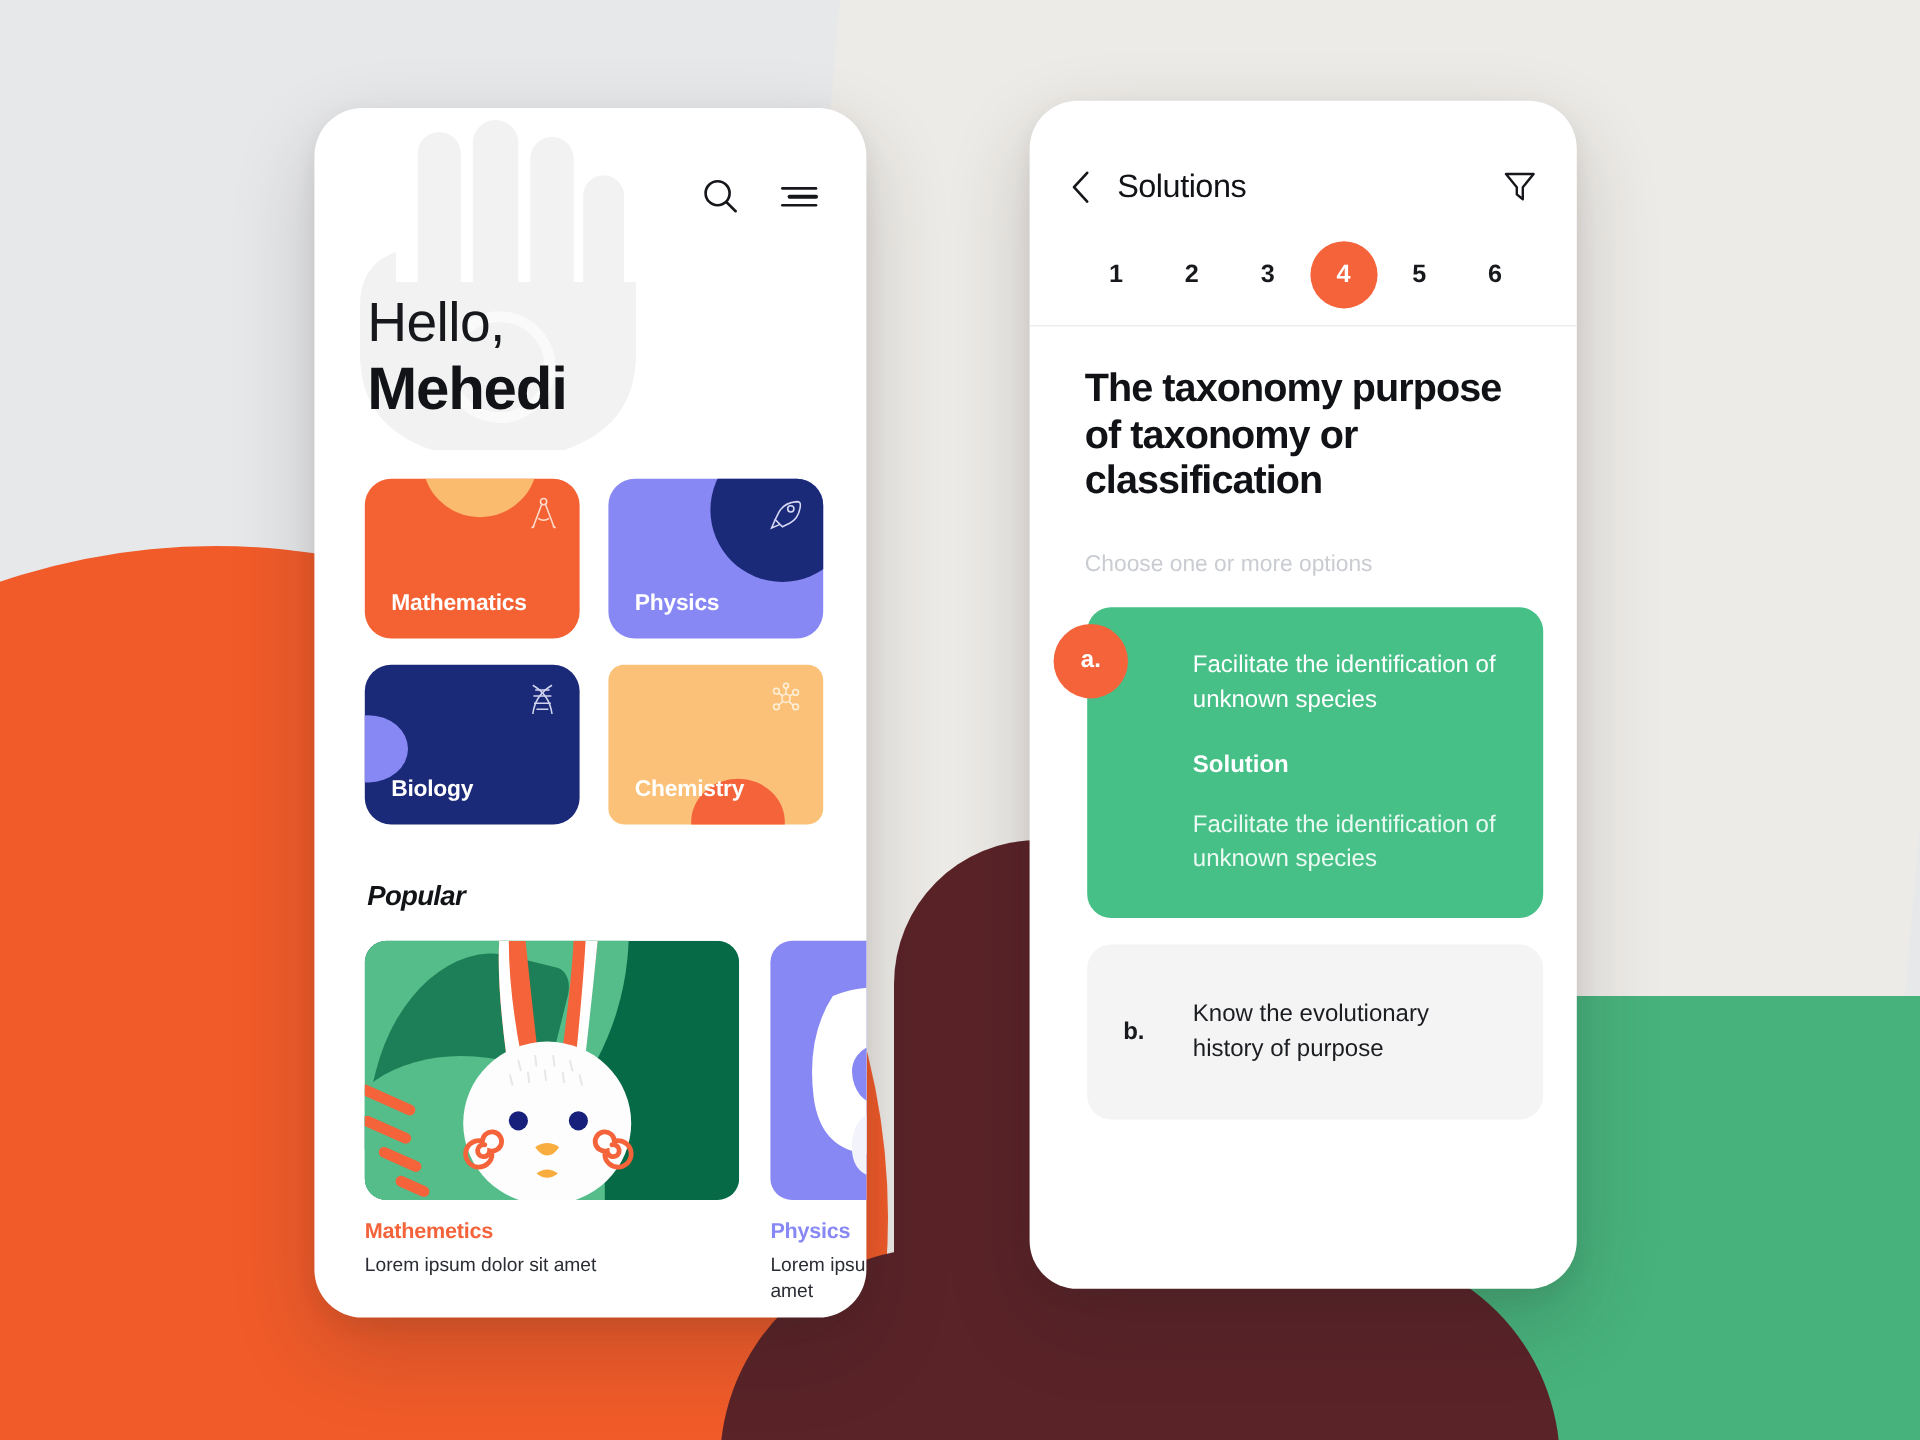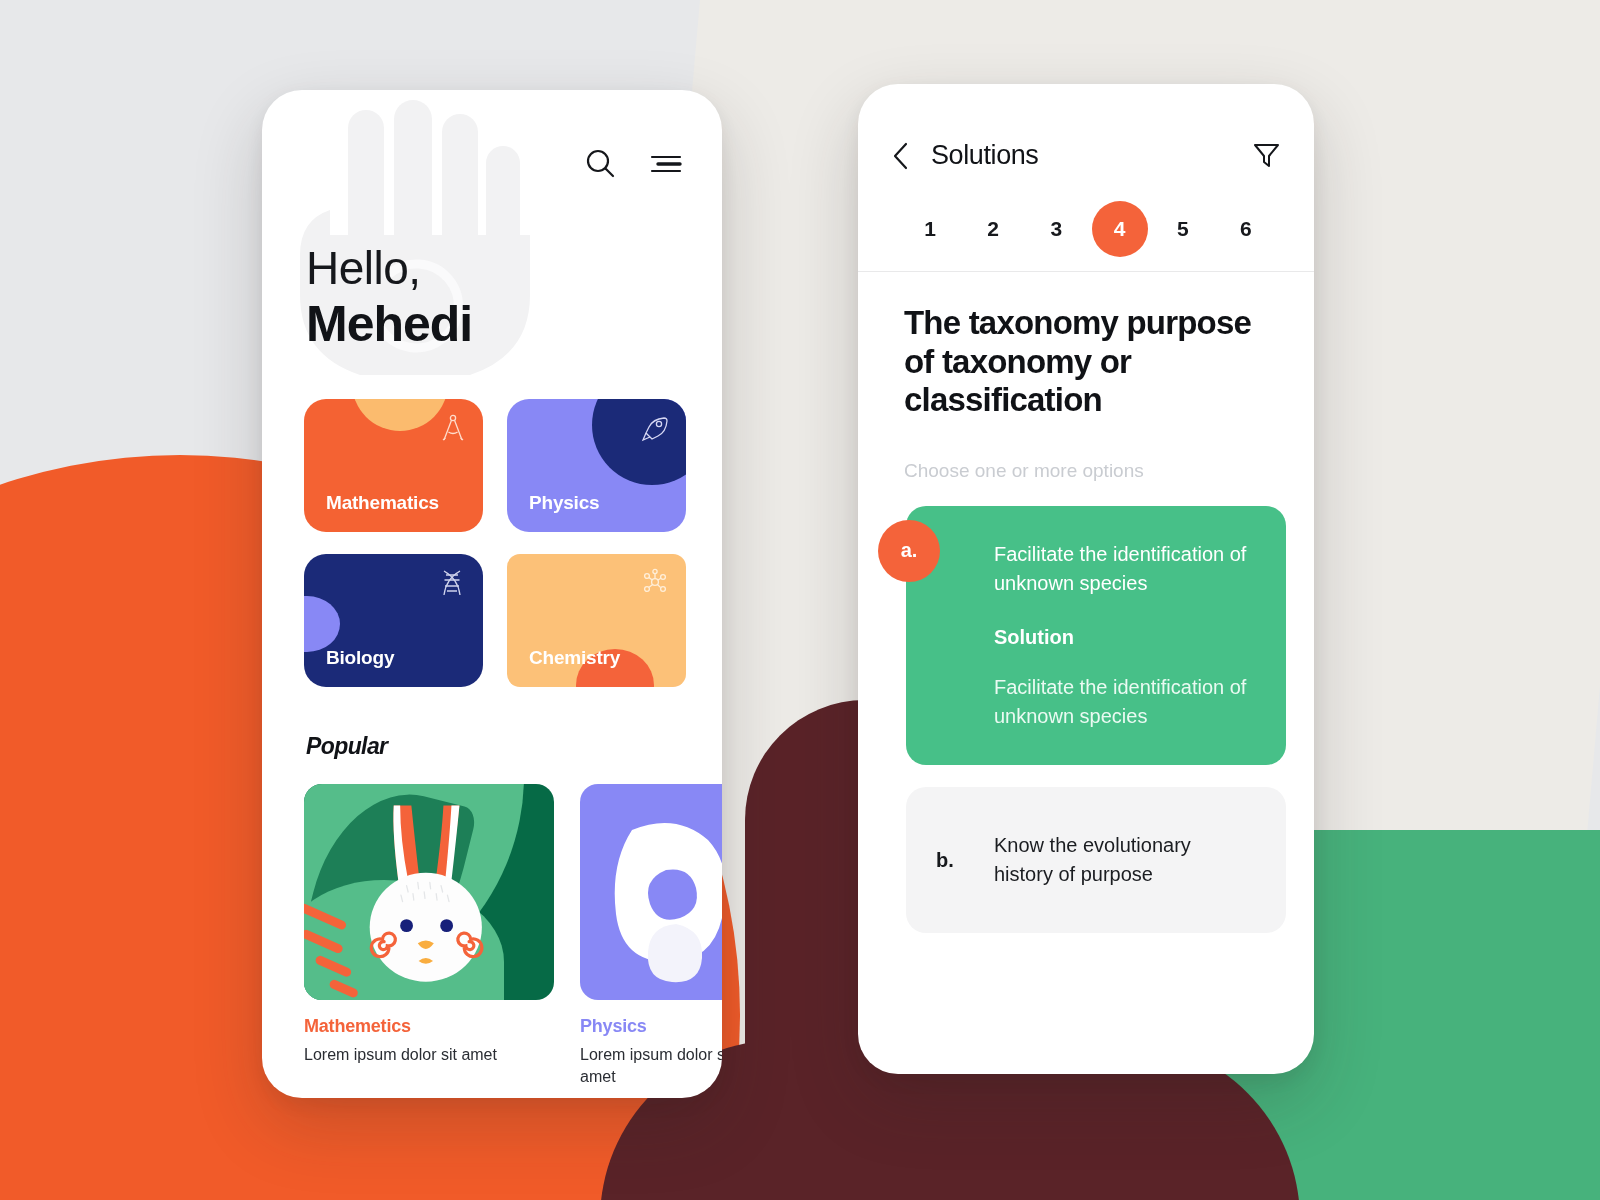--- a/index.html
+++ b/index.html
@@ -140,21 +140,21 @@
 
   .popular-title {
     padding: 46px 0 0 44px;
     font-size: 23px; font-weight: 700; color: #111317; letter-spacing: -0.6px; font-style: italic;
   }
   .popular-row {
     display: flex;
     gap: 26px;
     padding: 24px 0 0 42px;
   }
-  .pop-card { width: 250px; flex: none; cursor: pointer; }
+  .pop-card { width: 312px; flex: none; cursor: pointer; }
   .pop-card.small { width: 170px; }
   .pop-thumb {
     position: relative;
     height: 216px;
     border-radius: 18px;
     overflow: hidden;
   }
   .pop-thumb.small { height: 216px; }
   .pop-name { margin-top: 16px; font-size: 18px; font-weight: 700; letter-spacing: -0.2px; }
   .pop-desc { margin-top: 7px; font-size: 16px; color: #2a2d33; font-weight: 400; line-height: 1.35; }

